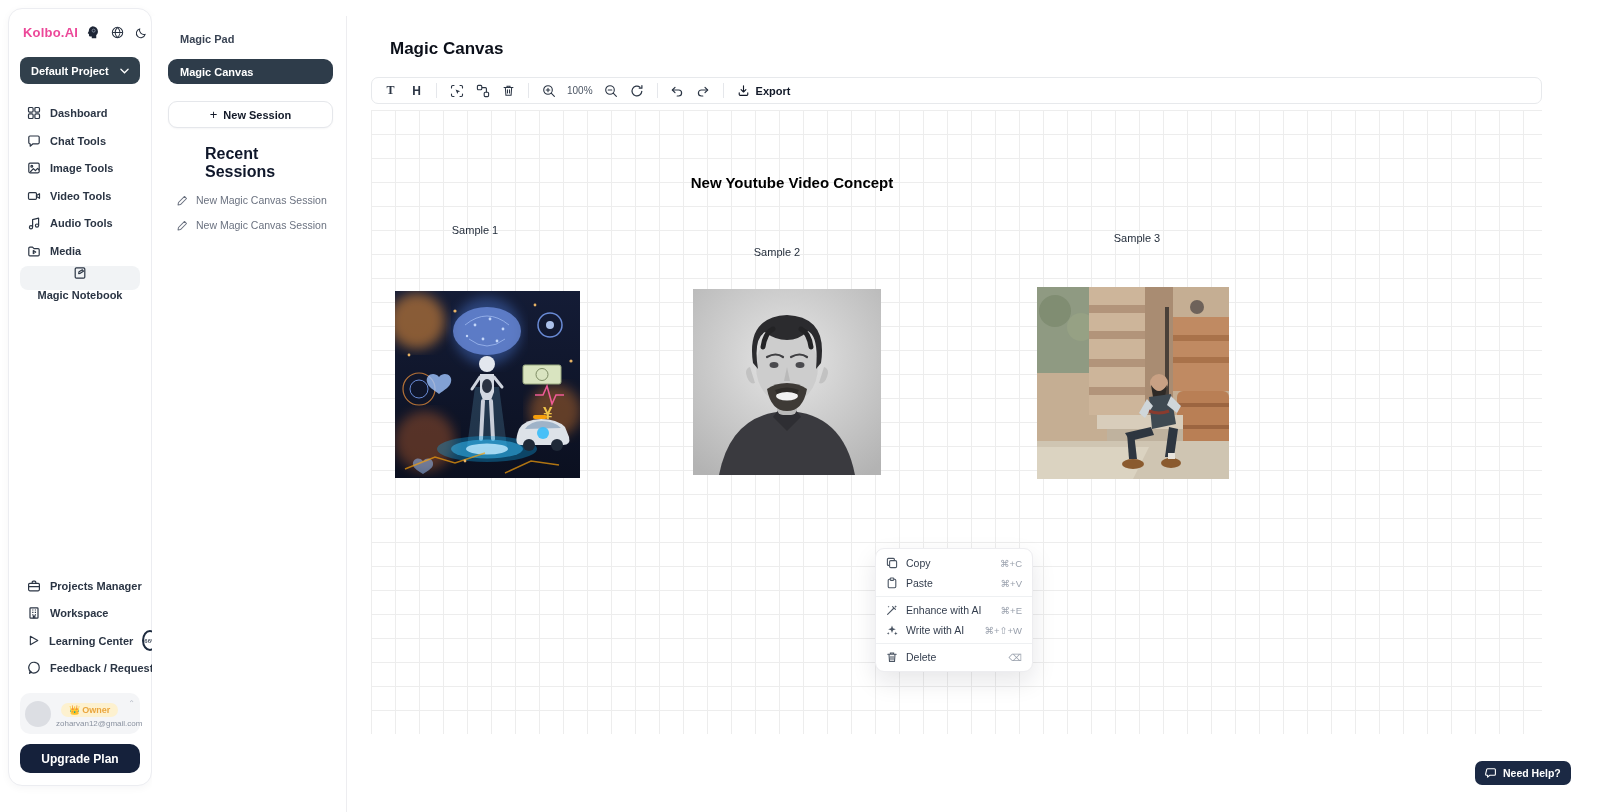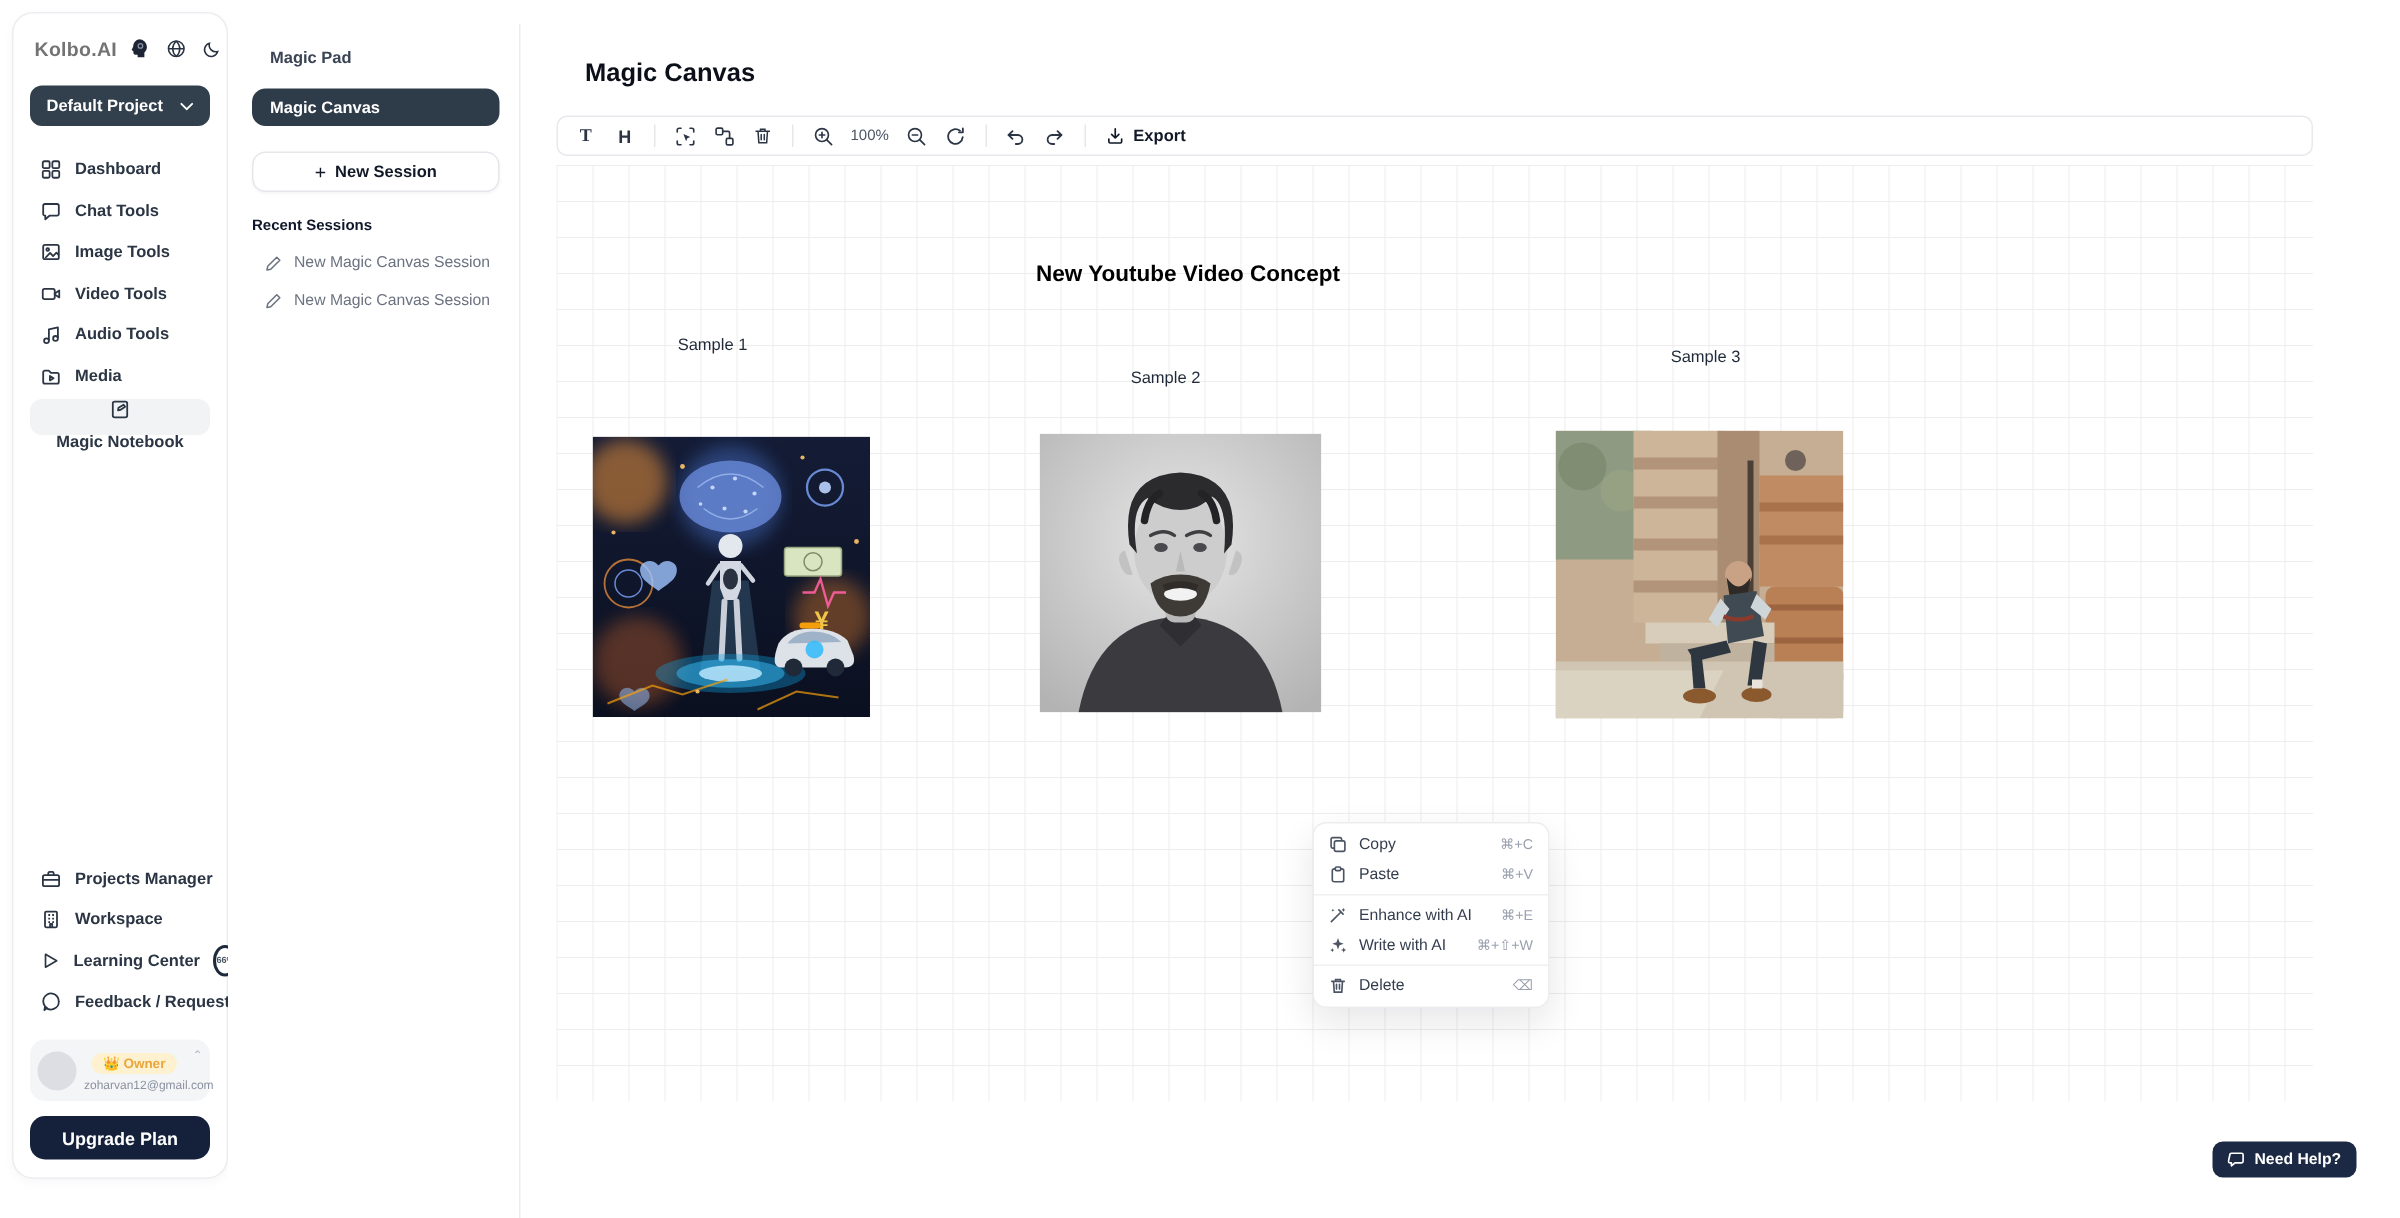--- a/index.html
+++ b/index.html
@@ -7,21 +7,21 @@
   #app { position:relative; width:1600px; height:812px; background:#fff; }
 
   svg { display:block; }
 
   
   .sidebar { position:absolute; left:8px; top:8px; width:144px; height:778px;
     background:#fff; border:1px solid #ecedf1; border-radius:14px;
     box-shadow:0 2px 8px rgba(16,24,40,.04);
     display:flex; flex-direction:column; padding:16px 11px 12px; }
   .logo-row { display:flex; align-items:center; gap:7px; padding-left:3px; }
-  .brand { font-size:13px; font-weight:bold; color:#737373; letter-spacing:.2px; }
+  .brand { font-size:13px; font-weight:bold; color:#ec4899; letter-spacing:.2px; }
   .top-ico { color:#2a3342; margin-left:4px; }
   .project-btn { margin-top:17px; background:#31404c; color:#fff; font-size:11px; font-weight:bold;
     border-radius:8px; height:27px; display:flex; align-items:center; justify-content:space-between;
     padding:0 11px; cursor:pointer; }
   .nav { margin-top:17px; display:flex; flex-direction:column; gap:3.5px; }
   .nav-item { display:flex; align-items:center; gap:9px; height:24px; padding:0 7px;
     border-radius:8px; font-size:11px; font-weight:600; color:#2b3544; cursor:pointer; white-space:nowrap; }
   .nav-item.active { background:#f1f3f5;flex-direction:column; }
   .nav-item .ni { color:#2b3544; flex:0 0 auto; }
   .spacer { flex:1; }
@@ -40,21 +40,21 @@
 
   
   .sessions-panel { position:absolute; left:152px; top:16px; width:195px; height:812px;
     border-right:1px solid #ededf0; background:#fff; padding:14px 13px 0 16px; }
   .magic-pad { font-size:11px; font-weight:600; color:#3a4454; padding:3px 12px; cursor:pointer; }
   .magic-canvas-pill { margin-top:11px; background:#2e3c4a; color:#fff; font-size:11px; font-weight:bold;
     height:25px; border-radius:9px; display:flex; align-items:center; padding:0 12px; cursor:pointer; }
   .new-session-btn { margin-top:17px; height:27px; background:#fff; border:1px solid #e5e7eb; border-radius:9px;
     display:flex; align-items:center; justify-content:center; gap:6px; font-size:11px; font-weight:600; color:#111827;
     box-shadow:0 1px 2px rgba(16,24,40,.04); cursor:pointer; }
-  .recent-title { margin-top:17px; font-size:10px; font-weight:bold; color:#0f172a; }
+  .recent-title { margin-top:17px; font-size:16px; font-weight:bold; color:#0f172a;margin-left:37px; }
   .session-item { margin-top:13px; display:flex; align-items:center; gap:8px; font-size:10.5px; color:#6b7280;
     padding-left:9px; cursor:pointer; white-space:nowrap;text-align:right; }
 
   
   .main-title { position:absolute; left:390px; top:39px; font-size:17px; font-weight:bold; color:#0b0f19; }
   .toolbar { position:absolute; left:371px; top:77px; width:1171px; height:27px; background:#fff;
     border:1px solid #e7e9ec; border-radius:7px; display:flex; align-items:center; padding:0 9px; gap:7px;
     color:#2b3544; }
   .tb-btn { min-width:19px; height:19px; display:flex; align-items:center; justify-content:center;
     border-radius:4px; cursor:pointer; font-size:12px; font-weight:600; color:#2b3544; }

